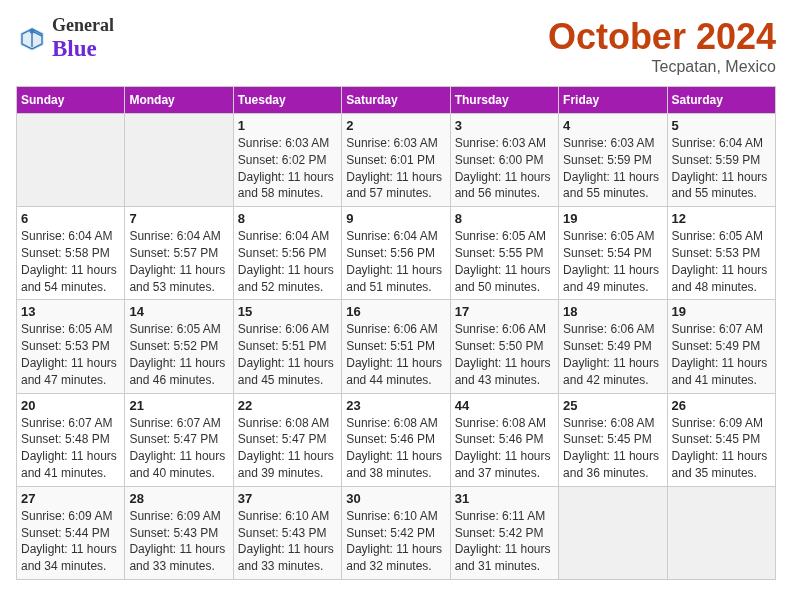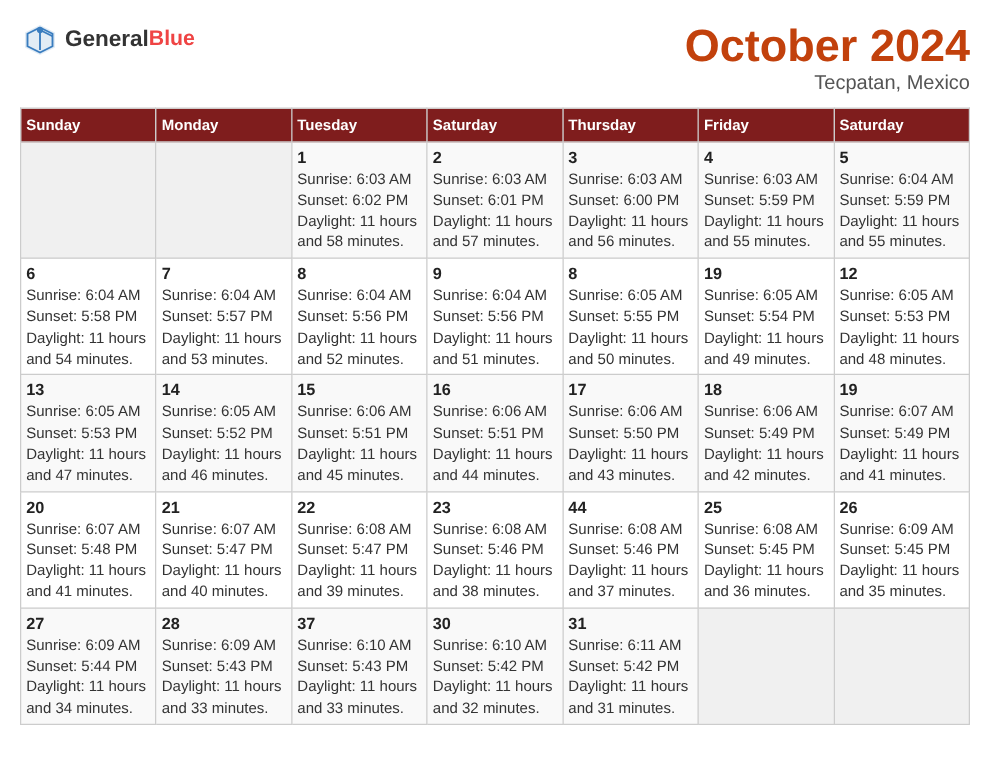--- a/index.html
+++ b/index.html
@@ -15,32 +15,33 @@
       justify-content: space-between;
       align-items: flex-start;
       margin-bottom: 10px;
     }
     .logo {
       display: flex;
       align-items: center;
     }
     .logo-text {
       display: flex;
-      flex-direction: row;
+      flex-direction: column;
       line-height: 1.1;
+      font-family: Liberation Serif, serif;
     }
     .logo-general {
       font-size: 18px;
       font-weight: bold;
       color: #333;
     }
     .logo-blue {
-      font-size: 17px;
-      font-weight: bold;
-      color: #ef4444;
+      font-size: 23px;
+      font-weight: bold;
+      color: #6d28d9;
     }
     .logo-icon {
       width: 32px;
       height: 32px;
       margin-right: 4px;
     }
     .title-block {
       text-align: right;
     }
     .month-title {
@@ -51,21 +52,21 @@
     .location {
       font-size: 16px;
       color: #555;
     }
     table {
       width: 100%;
       border-collapse: collapse;
       table-layout: fixed;
     }
     thead tr th {
-      background-color: #7f1d1d;
+      background-color: #a21caf;
       color: #fff;
       font-size: 12px;
       font-weight: bold;
       padding: 6px 4px;
       text-align: left;
       border: 1px solid #ccc;
     }
     tbody tr td {
       border: 1px solid #ccc;
       vertical-align: top;

